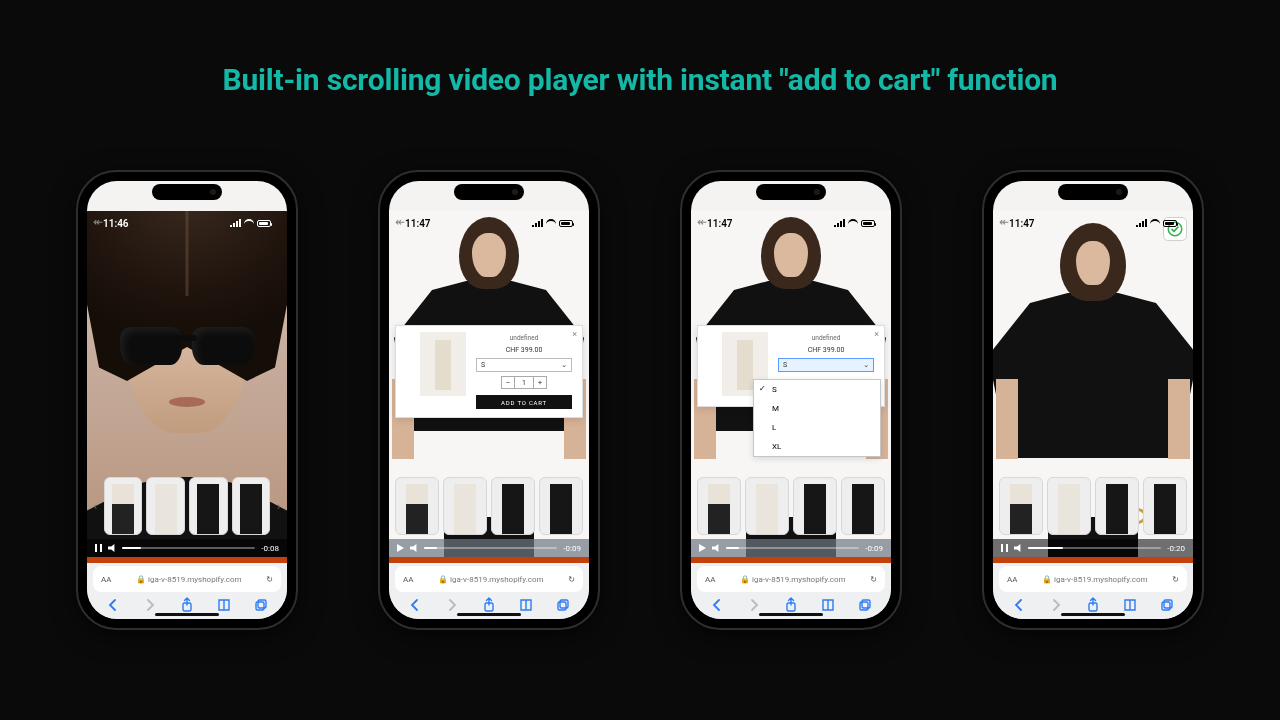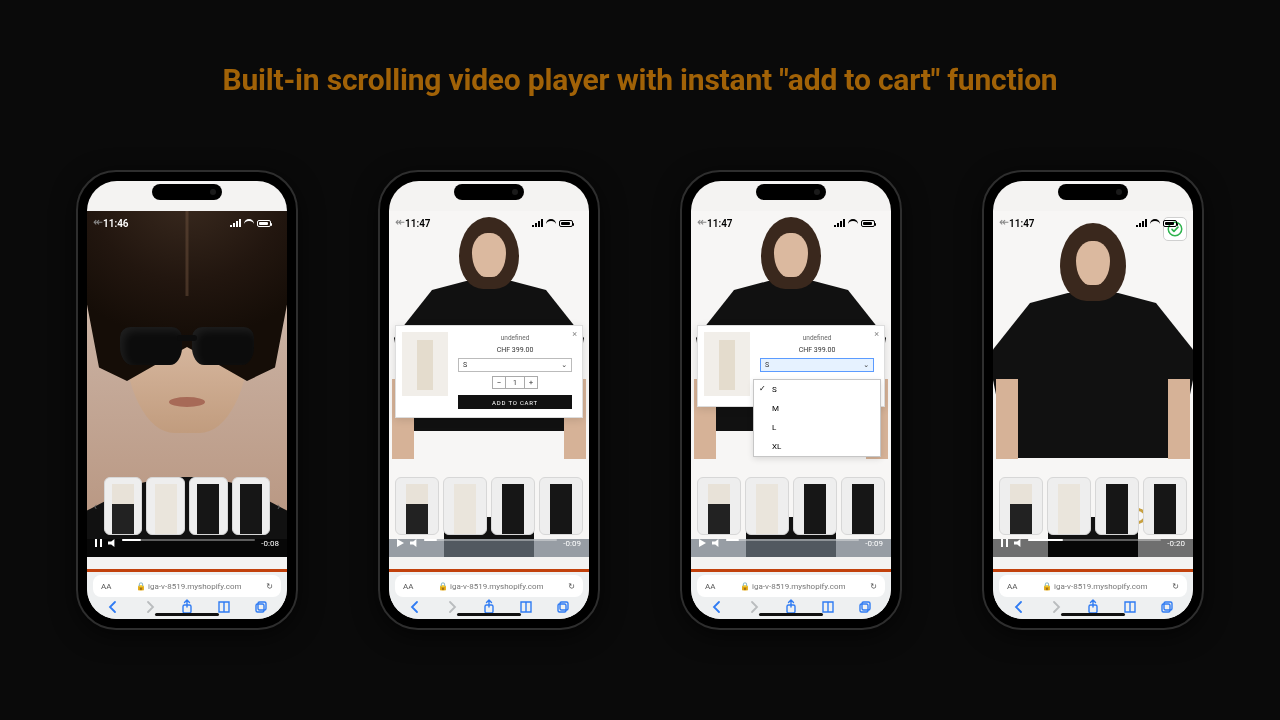--- a/index.html
+++ b/index.html
@@ -5,21 +5,21 @@
   * { margin: 0; padding: 0; box-sizing: border-box; }
   body {
     background: #0a0a0a;
     width: 1280px;
     height: 720px;
     font-family: -apple-system, BlinkMacSystemFont, "Segoe UI", Roboto, Helvetica, Arial, sans-serif;
     overflow: hidden;
     position: relative;
   }
   .headline {
-    color: #a16207;
+    color: #14b8a6;
     font-size: 30px;
     font-weight: 700;
     text-align: center;
     padding-top: 62px;
     letter-spacing: -0.2px;
   }
   .phones {
     position: absolute;
     top: 170px;
     width: 100%;
@@ -224,41 +224,41 @@
   .tn .body{position:absolute;left:50%;top:6px;transform:translateX(-50%);width:22px;height:50px;}
   .tn.white .body{background:linear-gradient(#e8e2d8,#e8e2d8 40%,#222 40%);}
   .tn.black .body{background:#161616;}
   .tn.whiteall .body{background:#eae5dc;}
   .thumbs .nav{ width:10px;color:#666;font-size:11px;text-align:center;}
 
   
   .vid-controls{
     position:absolute; left:0;right:0; bottom:0;
     height:18px; background:rgba(0,0,0,.55);
-    display:flex; align-items:flex-start; gap:6px;
+    display:flex; align-items:center; gap:6px;
     padding:0 8px; color:#fff; font-size:8px;
   }
   .vid-controls .track{
     flex:1;height:2px;background:rgba(255,255,255,.35);position:relative;border-radius:2px;
   }
   .vid-controls .track .prog{position:absolute;left:0;top:0;bottom:0;width:14%;background:#fff;border-radius:2px;}
   .icon{display:inline-block;}
   .pause-icon{width:7px;height:8px;background:linear-gradient(90deg,#fff 0 35%,transparent 35% 65%,#fff 65%);}
   .play-icon{width:0;height:0;border-left:7px solid #fff;border-top:4px solid transparent;border-bottom:4px solid transparent;}
   .mute-icon{width:8px;height:8px;background:#fff;clip-path:polygon(0 30%,40% 30%,80% 0,80% 100%,40% 70%,0 70%);position:relative;}
 
   
   .modal{
     position:absolute; left:6px; right:6px; top:114px;
     background:#fff; border:1px solid #ddd;
     box-shadow:0 2px 8px rgba(0,0,0,.12);
     font-size:7px; color:#333;
   }
   .modal .close-x{ position:absolute; top:3px; right:5px; font-size:9px; color:#888;}
-  .modal-row{ display:flex; }
+  .modal-row{ display:flex;padding-left:18px; }
   .modal-thumb{
     width:46px;height:64px;background:#f1eee9;margin:6px;
     position:relative;
   }
   .modal-thumb::after{
     content:'';position:absolute;left:50%;top:8px;transform:translateX(-50%);
     width:16px;height:50px;background:#e4dccd;
   }
   .modal-info{ flex:1; padding:8px 10px 8px 4px; display:flex;flex-direction:column;align-items:center;gap:4px;}
   .modal-info .title{font-size:6.5px;color:#666;}
@@ -290,23 +290,23 @@
   .success-badge{
     position:absolute; top:6px; right:6px;
     width:24px;height:24px;background:#fff;border:1px solid #d0d0d0;border-radius:5px;
     display:flex;align-items:center;justify-content:center;z-index:20;
   }
   .success-badge svg{width:18px;height:18px;}
 
   
   .safari{
     position:absolute; left:0; right:0; bottom:0;
-    height:50px;
+    height:62px;
     background:#eef0f1;
-    border-top:3px solid #c2410c;
+    border-top:6px solid #c2410c;
     border-radius:0 0 30px 30px;
     display:flex;flex-direction:column;
   }
   .addrbar{
     height:26px;margin:3px 6px 2px;
     background:#fff;border-radius:8px;
     display:flex;align-items:center;justify-content:space-between;
     padding:0 8px;font-size:8px;color:#555;
   }
   .addrbar .mid{filter:blur(0.6px);color:#777;}

